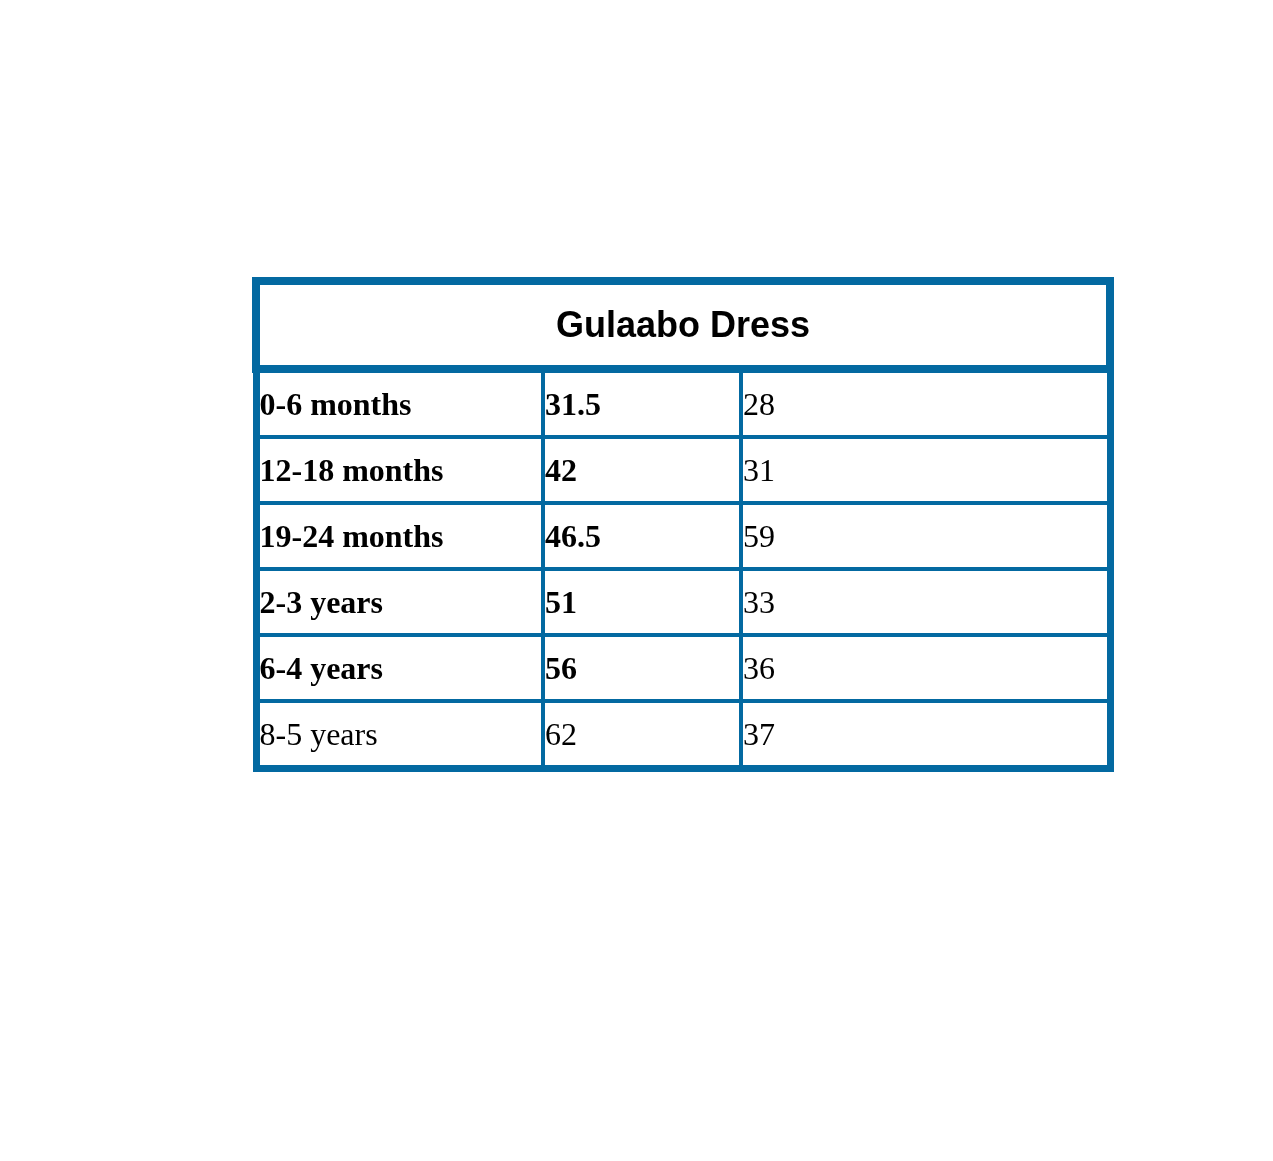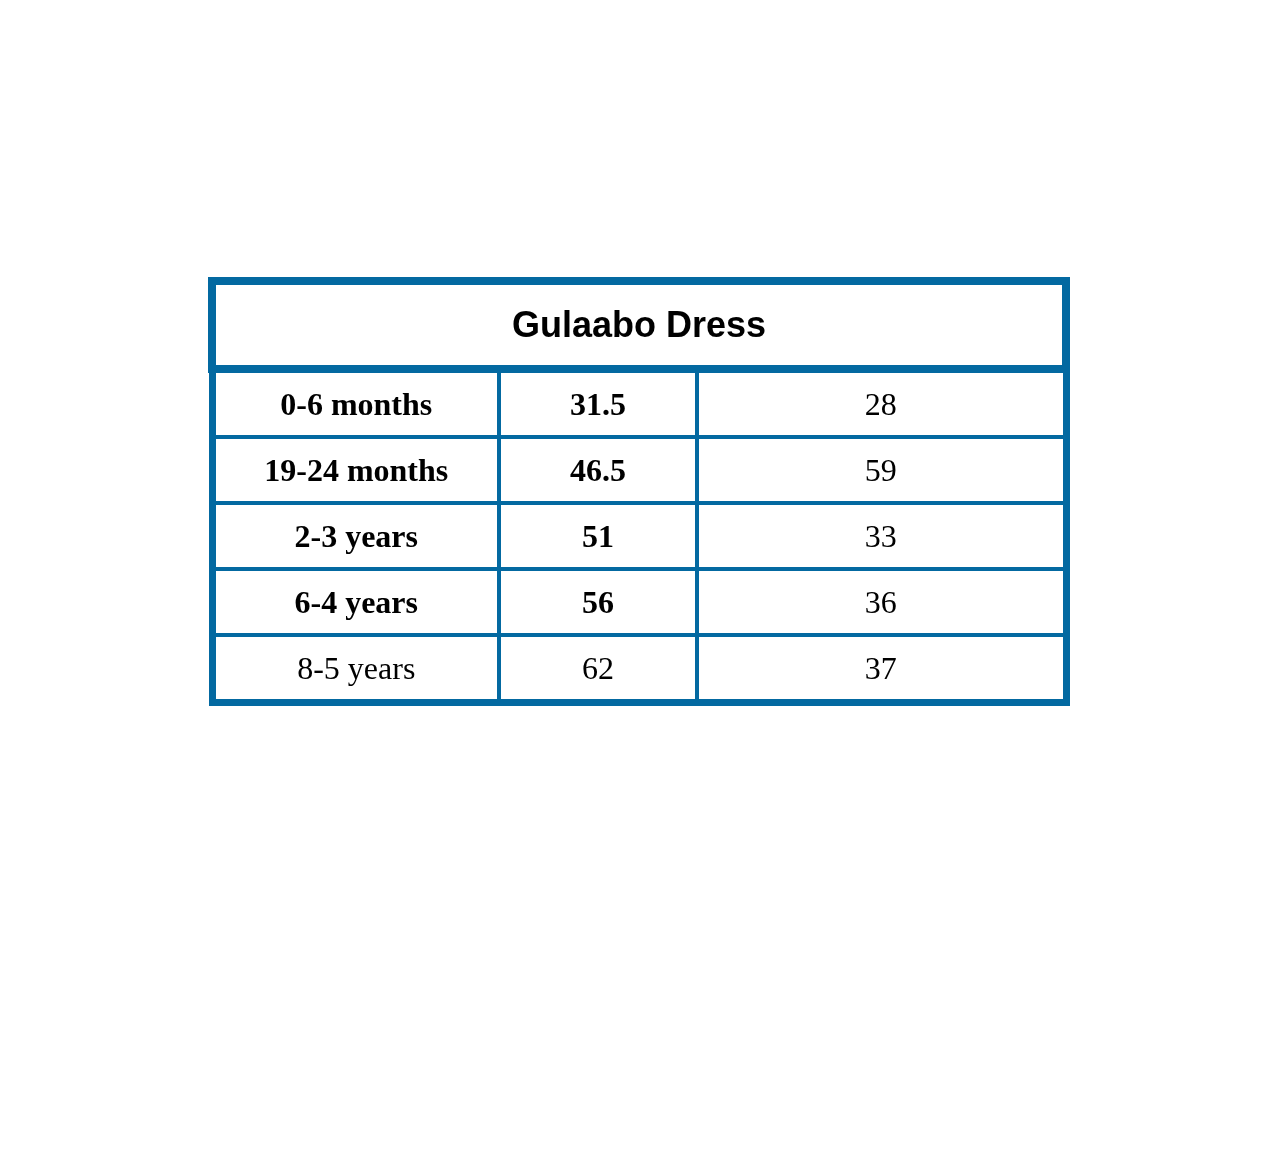--- a/index.html
+++ b/index.html
@@ -20,20 +20,21 @@
     top: 277px;
   }
   table.size-chart {
     border-collapse: collapse;
     width: 854px;
     table-layout: fixed;
     background: #ffffff;
   }
   table.size-chart, table.size-chart th, table.size-chart td {
     border: 8px solid #0369a1;
+    margin-left: 44px;
   }
   table.size-chart {
     border-width: 7px;
   }
   td.title-cell {
     height: 78px;
     text-align: center;
     vertical-align: middle;
     font-family: "Liberation Sans", sans-serif;
     font-weight: 700;
@@ -49,21 +50,20 @@
     font-size: 31px;
     border-bottom-width: 7px;
     padding: 0;
   }
   th .stacked span {
     display: block;
     line-height: 1.25;
   }
   tr.data-row td {
     height: 62px;
-    text-align: center;
     vertical-align: middle;
     font-size: 32px;
     font-weight: 400;
     padding: 0;
     border-width: 4px;
   }
   tr.data-row td.emph {
     font-weight: 700;
   }
   col.col-age    { width: 287px; }
@@ -83,20 +83,25 @@
     <tbody>
       <tr>
         <td class="title-cell" colspan="3">Gulaabo Dress</td>
       </tr>
     <tr class="data-row">
     <td class="emph">0-6 months</td>
     <td class="emph">31.5</td>
     <td>28</td>
   </tr>
         <tr class="data-row">
+    <td class="emph">12-18 months</td>
+    <td class="emph">42</td>
+    <td>31</td>
+  </tr>
+        <tr class="data-row">
     <td class="emph">19-24 months</td>
     <td class="emph">46.5</td>
     <td>59</td>
   </tr>
         <tr class="data-row">
     <td class="emph">2-3 years</td>
     <td class="emph">51</td>
     <td>33</td>
   </tr>
         <tr class="data-row">

